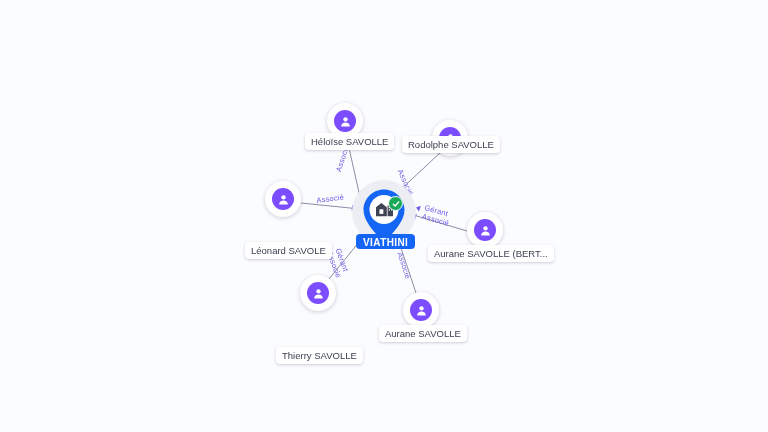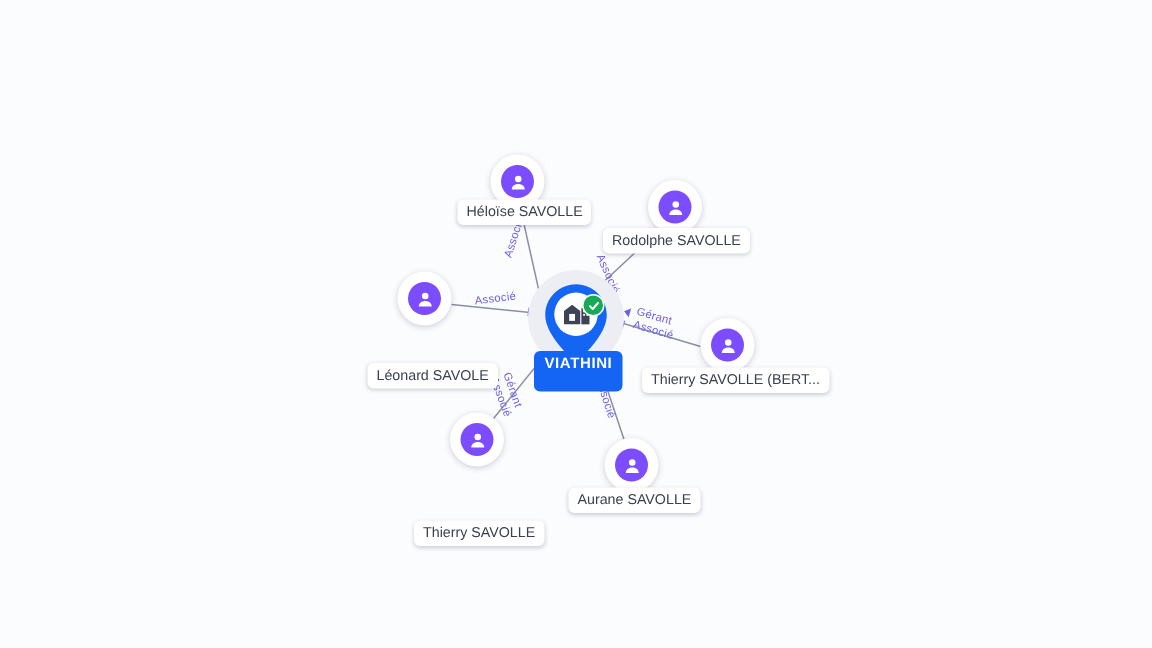--- a/index.html
+++ b/index.html
@@ -127,21 +127,21 @@
   }
   .company-check svg { display: block; }
 
   .company-label {
     position: absolute;
     background: #1565f5;
     color: #ffffff;
     font-size: 10px;
     font-weight: bold;
     letter-spacing: .4px;
-    padding: 3px 7px 12px 7px;
+    padding: 3px 7px 0 7px;
     border-radius: 4px;
     white-space: nowrap;
     z-index: 10;
     line-height: 12px;
   }
 </style>
 </head>
 <body>
 
 <div id="graph">
@@ -168,41 +168,41 @@
   <div class="node-label" style="left:305px; top:133px;">Héloïse SAVOLLE</div>
 
   <div class="person" style="left:432px; top:120px;">
     <span class="avatar">
       <svg width="13" height="13" viewBox="0 0 24 24" fill="#ffffff">
           <circle cx="12" cy="8" r="4"></circle>
           <path d="M4 21c0-4.4 3.6-7 8-7s8 2.6 8 7z"></path>
         </svg>
     </span>
   </div>
-  <div class="node-label" style="left:402px; top:152px;">Rodolphe SAVOLLE</div>
+  <div class="node-label" style="left:402px; top:136px;">Rodolphe SAVOLLE</div>
 
   <div class="person" style="left:265px; top:181px;">
     <span class="avatar">
       <svg width="13" height="13" viewBox="0 0 24 24" fill="#ffffff">
           <circle cx="12" cy="8" r="4"></circle>
           <path d="M4 21c0-4.4 3.6-7 8-7s8 2.6 8 7z"></path>
         </svg>
     </span>
   </div>
   <div class="node-label" style="left:245px; top:214px;margin-top:28px;">Léonard SAVOLE</div>
 
   <div class="person" style="left:467px; top:212px;">
     <span class="avatar">
       <svg width="13" height="13" viewBox="0 0 24 24" fill="#ffffff">
           <circle cx="12" cy="8" r="4"></circle>
           <path d="M4 21c0-4.4 3.6-7 8-7s8 2.6 8 7z"></path>
         </svg>
     </span>
   </div>
-  <div class="node-label" style="left:428px; top:245px;">Thierry SAVOLLE (BERT...</div>
+  <div class="node-label" style="left:428px; top:245px;">Aurane SAVOLLE (BERT...</div>
 
   <div class="person" style="left:300px; top:275px;">
     <span class="avatar">
       <svg width="13" height="13" viewBox="0 0 24 24" fill="#ffffff">
           <circle cx="12" cy="8" r="4"></circle>
           <path d="M4 21c0-4.4 3.6-7 8-7s8 2.6 8 7z"></path>
         </svg>
     </span>
   </div>
   <div class="node-label" style="left:276px; top:308px;margin-top:39px;">Thierry SAVOLLE</div>

